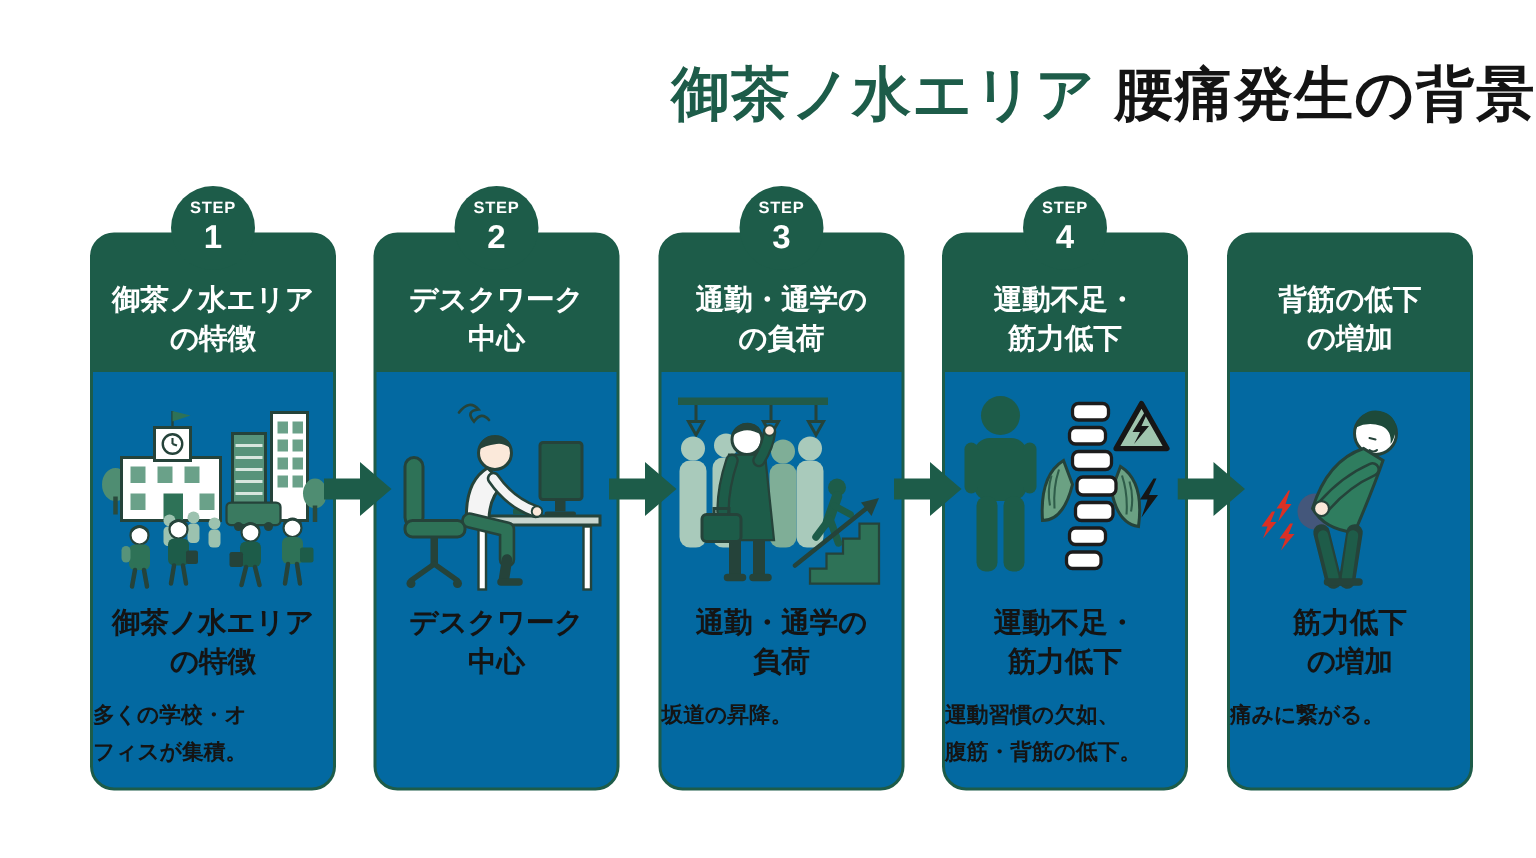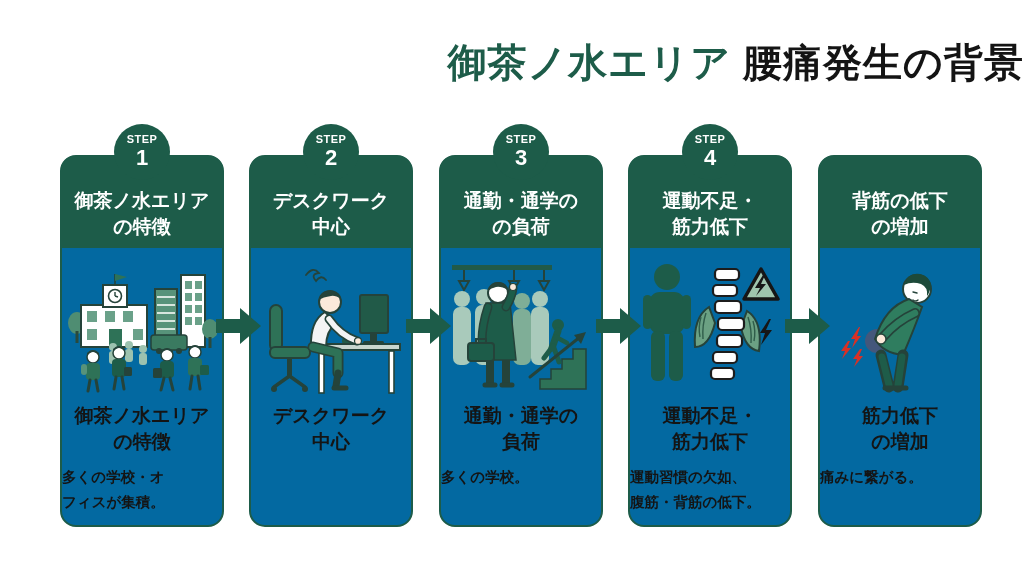--- a/index.html
+++ b/index.html
@@ -248,21 +248,21 @@
         <path d="M110 82 L121 88" stroke="#1d5c49" stroke-width="4.5" stroke-linecap="round"></path>
         <path d="M84 122 L134 82" stroke="#25433a" stroke-width="3" stroke-linecap="round"></path>
         <polygon points="140,77 128,80 135,89" fill="#25433a"></polygon>
       </svg>
     </div>
     <div class="card-title">
       <div>通勤・通学の</div>
       <div>負荷</div>
     </div>
     <div class="card-desc">
-      <div>多くの学校。</div>
+      <div>坂道の昇降。</div>
     </div>
   </div>
 
   <div class="card" style="left:628px">
     <div class="step-tab">
       <div class="step-word">STEP</div>
       <div class="step-num">4</div>
     </div>
     <div class="card-header">
       <div>運動不足・</div>

